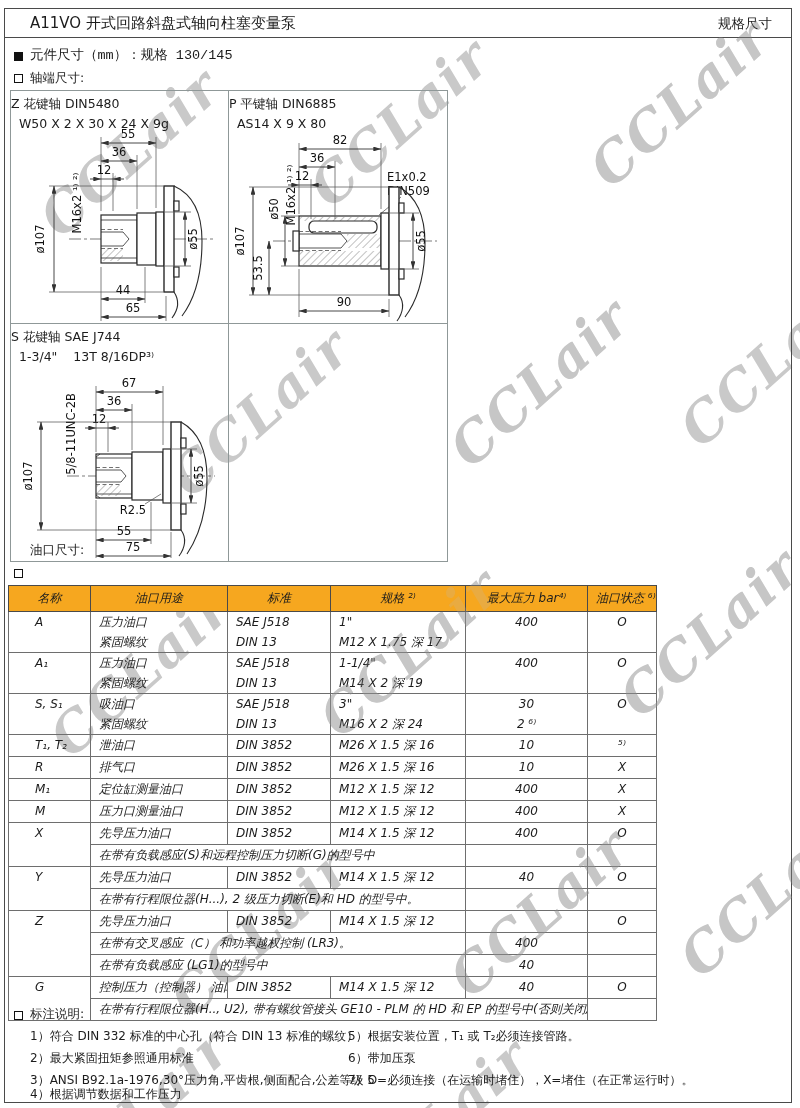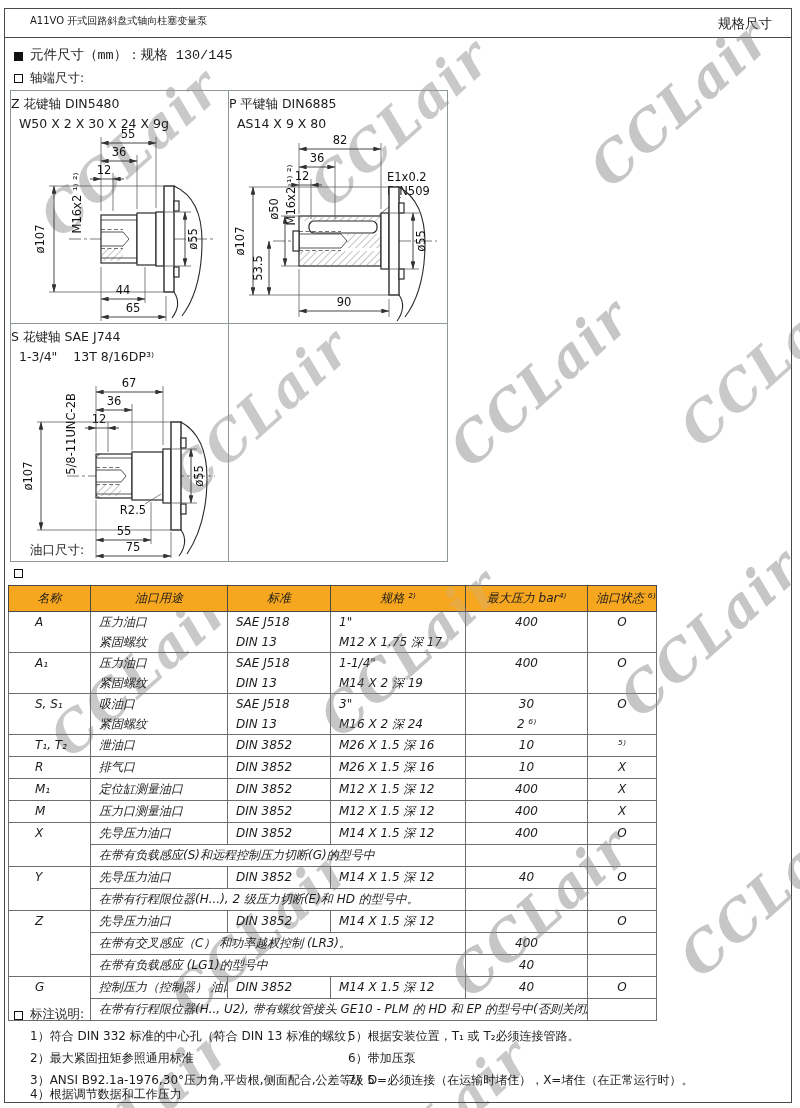--- a/index.html
+++ b/index.html
@@ -10,21 +10,21 @@
   .wm-under{z-index:0;}
   .wm-over{z-index:3;}
   .wm{position:absolute;font-family:"DejaVu Serif",serif;font-style:italic;font-weight:bold;
       font-size:54px;transform:rotate(-42deg);white-space:nowrap;letter-spacing:2px;}
   .wm-under .wm{color:#c9c9c9;}
   .wm-over .wm{color:rgba(185,185,185,0.22);}
   .content{position:absolute;inset:0;z-index:1;}
   
   .frame{position:absolute;left:4px;top:8px;width:786px;height:1093px;border:1px solid #4a4a4a;}
   .title-rule{position:absolute;left:4px;top:37px;width:788px;border-top:1px solid #4a4a4a;}
-  .page-title{position:absolute;left:30px;top:14px;font-size:10px;}
+  .page-title{position:absolute;left:30px;top:14px;font-size:15px;}
   .page-title-right{position:absolute;right:28px;top:15px;font-size:13.5px;}
   
   .bullet-solid{position:absolute;width:9px;height:9px;background:#111;}
   .bullet-open{position:absolute;width:7px;height:7px;border:1.5px solid #111;background:#fff;}
   .sec{position:absolute;font-size:13.5px;font-family:Liberation Mono, monospace;}
   .sec-sm{position:absolute;font-size:12.5px;}
   
   .drawbox{position:absolute;left:10px;top:90px;width:436px;height:470px;border:1px solid #8f9898;background:transparent;}
   .cell{position:absolute;}
   .cellZ{left:0;top:0;width:217px;height:232px;border-right:1px solid #8f9898;border-bottom:1px solid #8f9898;}

